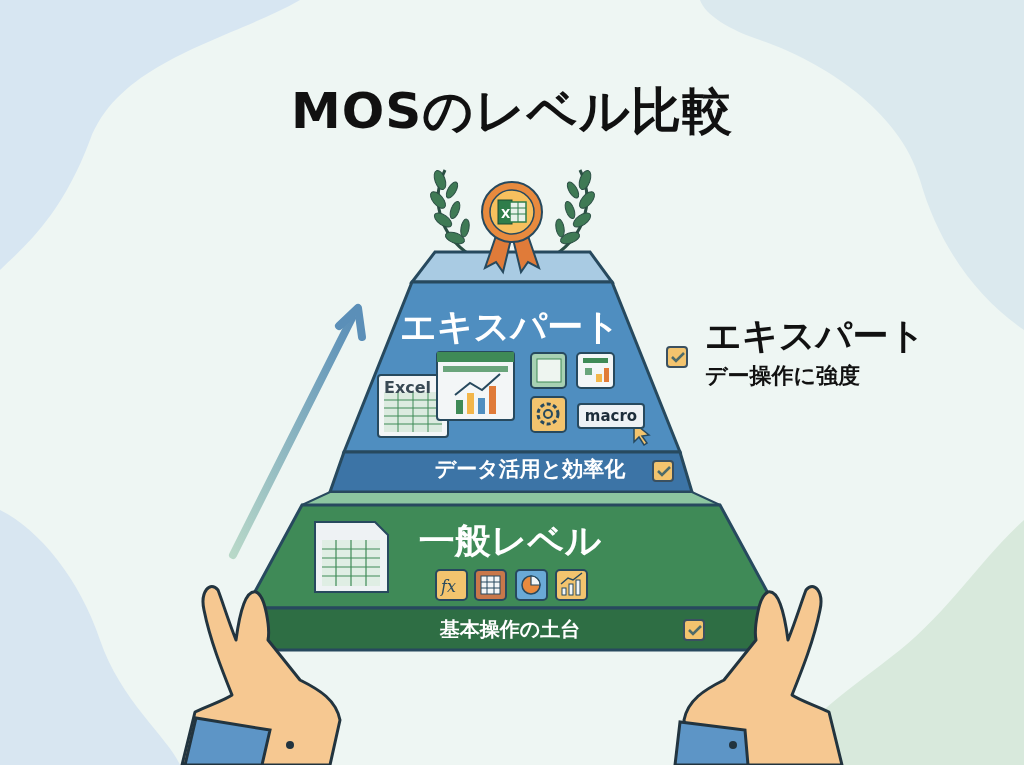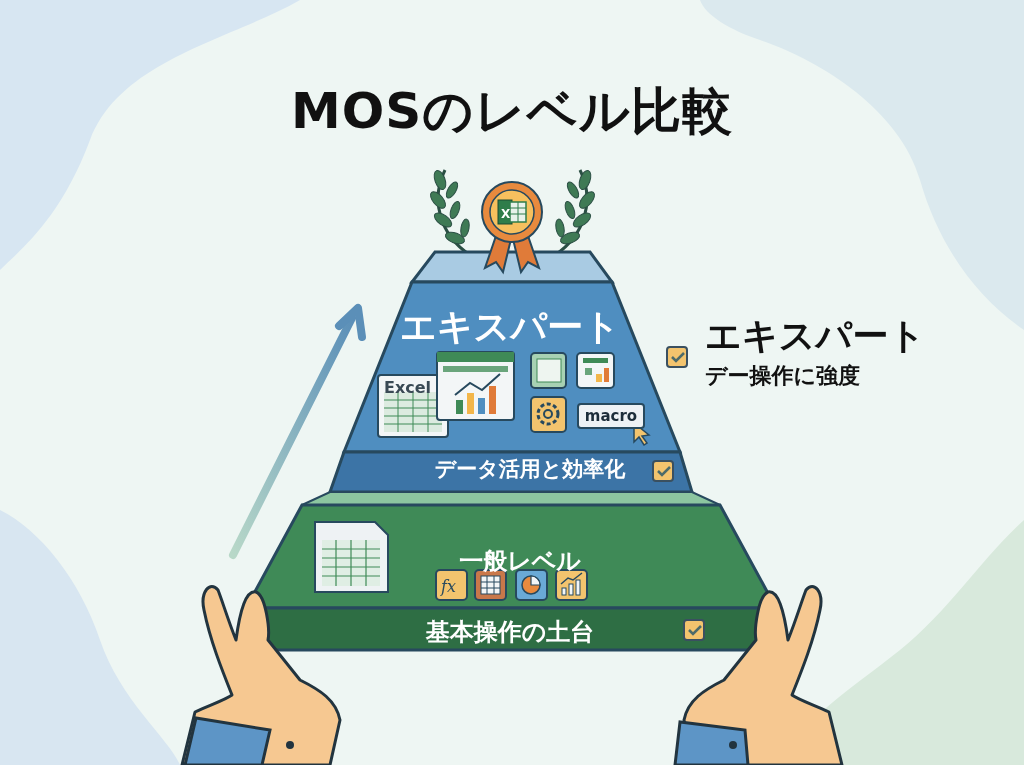--- a/index.html
+++ b/index.html
@@ -3,22 +3,22 @@
 <meta charset="utf-8">
 <style>
   html,body{margin:0;padding:0;}
   body{width:1024px;height:765px;overflow:hidden;background:#eef6f3;font-family:"DejaVu Sans",sans-serif;position:relative;}
   .bg{position:absolute;left:0;top:0;width:1024px;height:765px;}
   .title{position:absolute;left:0;width:1024px;top:78px;text-align:center;font-size:50px;font-weight:bold;color:#111;letter-spacing:1px;}
   .pyr{position:absolute;left:0;top:0;width:1024px;height:765px;}
   .lbl{position:absolute;color:#fff;font-weight:bold;text-align:center;white-space:nowrap;}
   .exp-title{left:360px;top:303px;width:300px;font-size:36px;}
   .exp-band{left:400px;top:455px;width:260px;font-size:21px;}
-  .gen-title{left:410px;top:517px;width:220px;font-size:24px;margin-top:28px;}
-  .gen-band{left:340px;top:616px;width:340px;font-size:24px;}
+  .gen-title{left:400px;top:517px;width:220px;font-size:36px;}
+  .gen-band{left:340px;top:616px;width:340px;font-size:20px;}
   .side{position:absolute;left:705px;top:312px;}
   .side-h{font-size:36px;font-weight:bold;color:#111;white-space:nowrap;}
   .side-s{font-size:22px;font-weight:bold;color:#111;margin-top:0;white-space:nowrap;}
   .chk{position:absolute;width:22px;height:22px;border-radius:4px;background:#f3c46e;border:2px solid #3a5060;box-sizing:border-box;}
   .chk svg{position:absolute;left:2px;top:2px;}
   .macro{position:absolute;left:577px;top:403px;width:68px;height:26px;border-radius:4px;background:#eef2f5;border:2px solid #27495e;box-sizing:border-box;font-size:15px;font-weight:bold;color:#1d2d3a;text-align:center;line-height:22px;}
   .excel-lbl{position:absolute;left:384px;top:378px;font-size:16px;color:#3a4a55;font-weight:bold;text-align:center;}
 </style>
 </head>
 <body>

